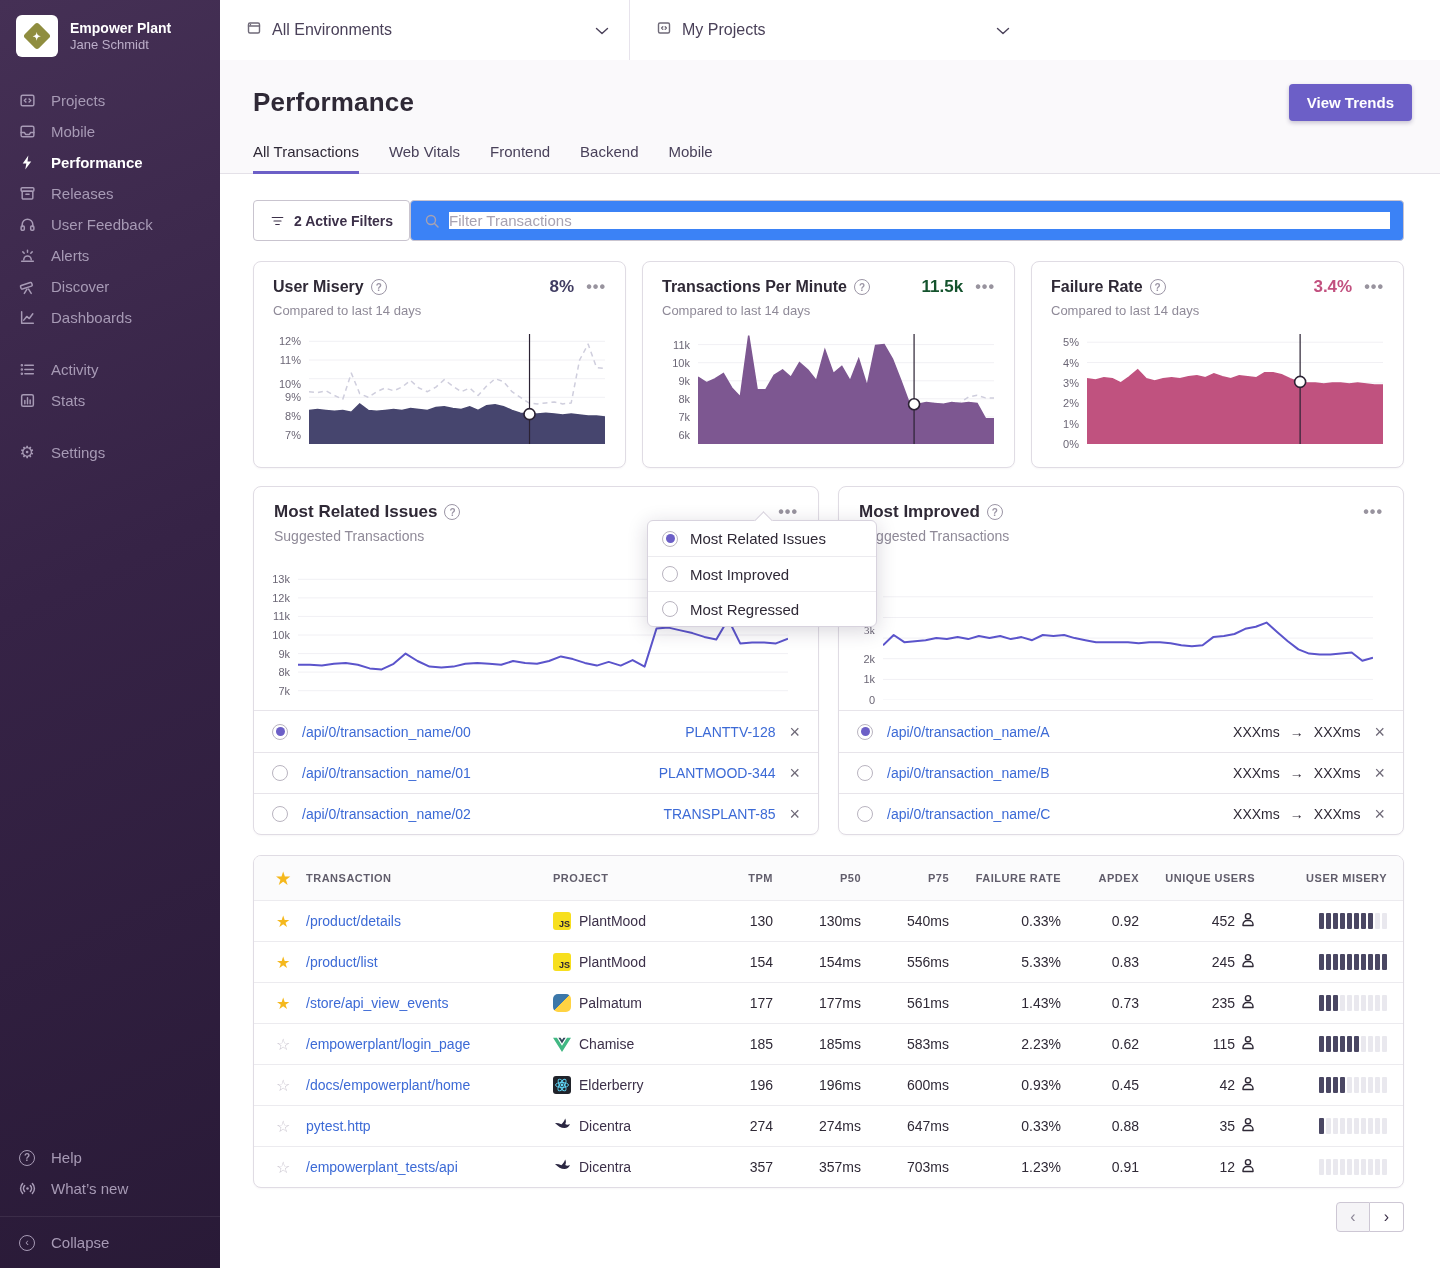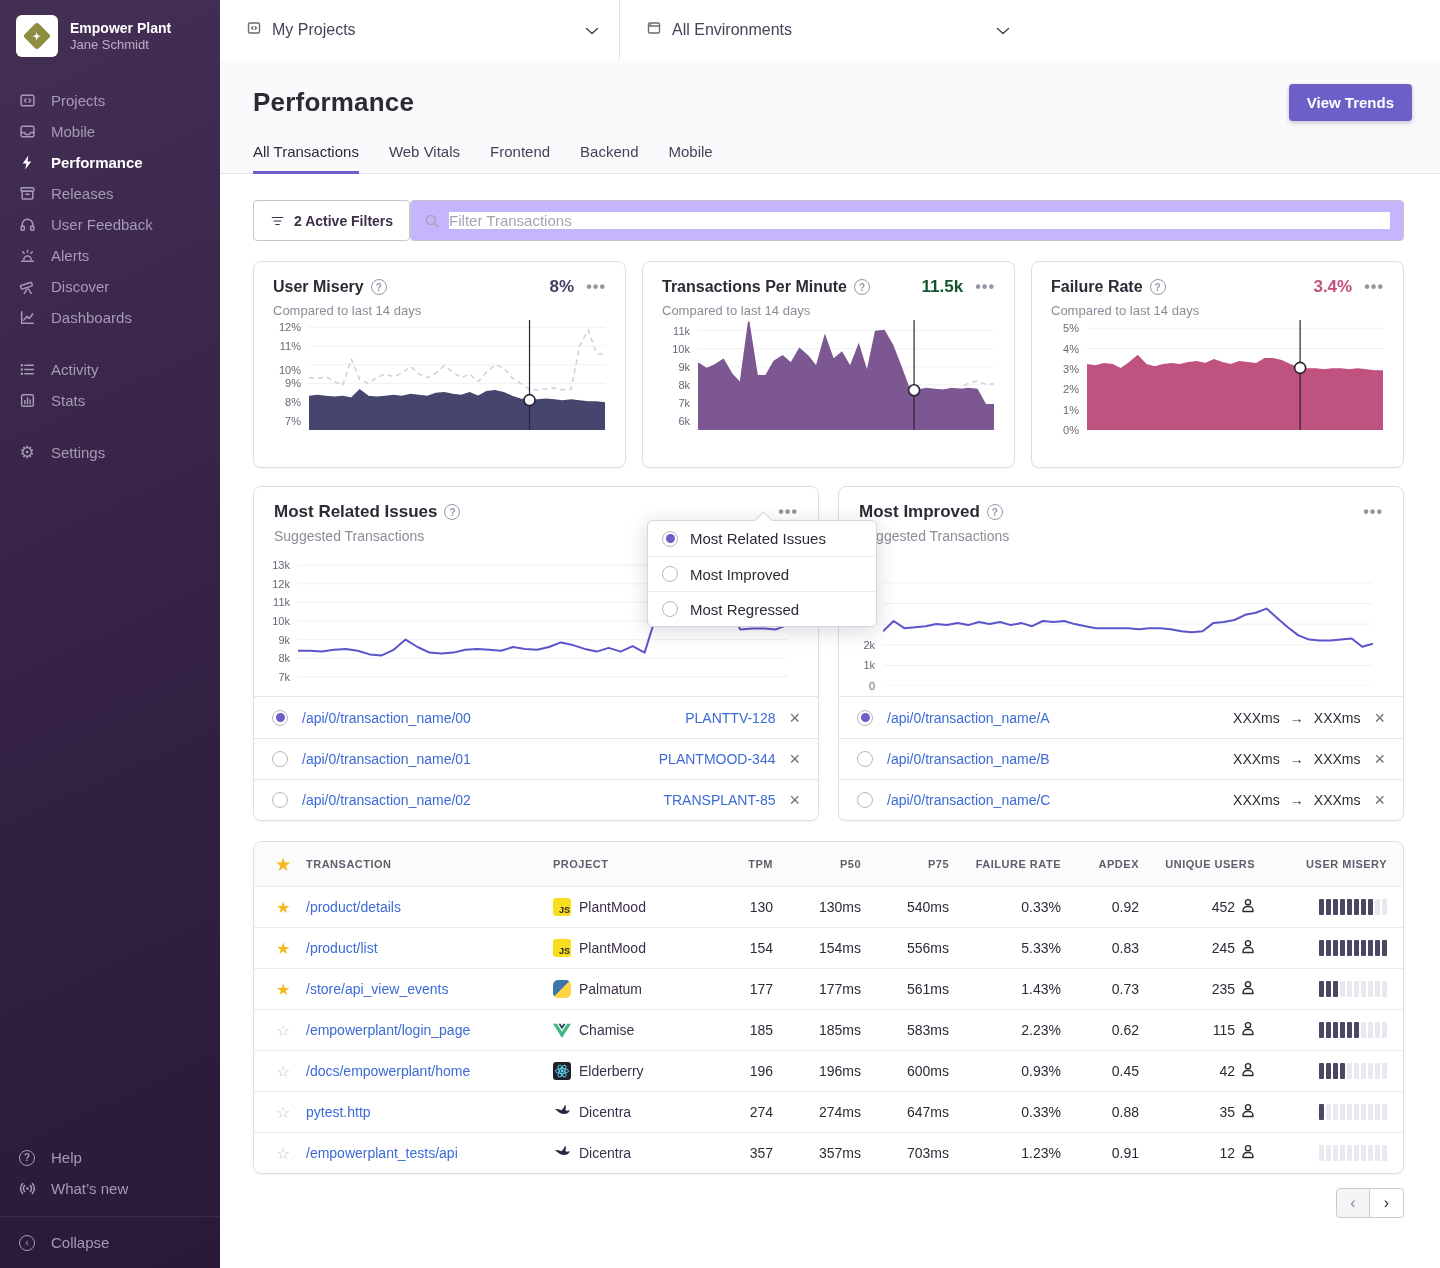--- a/index.html
+++ b/index.html
@@ -45,37 +45,37 @@
     padding:10px 18px; cursor:pointer; box-shadow:0 2px 4px rgba(44,29,82,.25); font-family:inherit; }
   .tabs { display:flex; gap:30px; margin-top:22px; }
   .tab { font-size:15px; color:#49415a; padding-bottom:11px; cursor:pointer; border-bottom:3px solid transparent; margin-bottom:-1px; }
   .tab.active { color:#2f2936; border-bottom-color:#6c5fc7; }
 
   .content { flex:1; overflow:hidden; padding:26px 36px 0 33px; position:relative; background:#fff; }
 
   .filter-row { display:flex; }
   .btn-filters { display:flex; align-items:center; gap:9px; background:#fff; border:1px solid #c9c4cf; border-radius:4px;
     padding:0 16px; height:41px; font-size:14px; font-weight:bold; color:#3c3049; cursor:pointer; font-family:inherit; }
-  .search-box { flex:1; display:flex; align-items:center; gap:9px; border:1px solid #c9c4cf; border-radius:4px; height:41px; padding:0 13px; background:#c4b5fd; }
+  .search-box { flex:1; display:flex; align-items:center; gap:9px; border:1px solid #c9c4cf; border-radius:4px; height:41px; padding:0 13px; background:#3b82f6; }
   .search-box input { border:none; outline:none; flex:1; font-size:15px; font-family:inherit; color:#2f2936; }
   .search-box input::placeholder { color:#a8a2b1; }
 
   
   .metric-grid { display:grid; grid-template-columns:repeat(3,1fr); gap:16px; margin-top:20px; }
   .card { border:1px solid #e0dce4; border-radius:8px; background:#fff; box-shadow:0 1px 2px rgba(40,30,60,.04); }
   .metric-card { padding:15px 19px 14px 19px; height:207px; }
   .mc-head { display:flex; align-items:center; }
   .mc-title { font-size:16px; font-weight:bold; color:#2f2936; }
   .q-icon { width:16px; height:16px; border:1px solid #9b95a5; border-radius:50%; color:#9b95a5; font-size:10px; font-weight:bold;
     display:inline-flex; align-items:center; justify-content:center; margin-left:7px; }
   .mc-value { margin-left:auto; font-size:17px; font-weight:bold; }
   .ellipsis { color:#98939e; font-size:16px; letter-spacing:1px; margin-left:12px; cursor:pointer; font-weight:bold; }
   .mc-sub { font-size:13px; color:#8f8a98; margin-top:6px; }
 
-  .chart-block { display:flex; position:relative; }
+  .chart-block { display:flex; margin-top:14px; position:relative; }
   .yticks { position:relative; width:36px; flex:0 0 36px; font-size:11px; color:#6b6675; }
   .yticks span { position:absolute; right:8px; transform:translateY(-50%); white-space:nowrap; }
 
   
   .panel-grid { display:grid; grid-template-columns:1fr 1fr; gap:19px; margin-top:18px; }
   .panel { overflow:hidden; }
   .panel-head { padding:15px 20px 0 20px; }
   .panel-title-row { display:flex; align-items:center; }
   .panel-title { font-size:17px; font-weight:bold; color:#2f2936; }
   .panel-sub { font-size:14px; color:#8f8a98; margin-top:6px; }
@@ -276,36 +276,36 @@
             <span style="width:16px;height:16px;border:1.3px solid currentColor;border-radius:50%;display:inline-flex;align-items:center;justify-content:center;font-size:11px">‹</span>
           </span>
           <span>Collapse</span>
         </div>
       </div>
     </div>
 </aside>
 
 <div class="main">
   <div class="topbar" id="topbar">
+      <div class="topbar-sec ts-2">
+        <span><svg class="icon" width="16" height="16" viewBox="0 0 16 16" style="color:#6f6a78">
+            <rect x="2.5" y="3" width="11" height="10" rx="1.5"></rect>
+            <path d="M2.5 6h11M4.5 4.5h.01"></path>
+          </svg></span>
+        <span class="lbl">All Environments</span>
+        <span class="chev"><svg class="icon" width="14" height="8" viewBox="0 0 14 8">
+            <path d="M1.5 1.5L7 6.5l5.5-5"></path>
+          </svg></span>
+      </div>
       <div class="topbar-sec ts-1">
         <span><svg class="icon" width="16" height="16" viewBox="0 0 16 16" style="color:#6f6a78">
             <rect x="2.5" y="3" width="11" height="10" rx="1.5"></rect>
             <path d="M6.8 6.8L5.6 8l1.2 1.2M9.2 6.8L10.4 8 9.2 9.2"></path>
           </svg></span>
         <span class="lbl">My Projects</span>
-        <span class="chev"><svg class="icon" width="14" height="8" viewBox="0 0 14 8">
-            <path d="M1.5 1.5L7 6.5l5.5-5"></path>
-          </svg></span>
-      </div>
-      <div class="topbar-sec ts-2">
-        <span><svg class="icon" width="16" height="16" viewBox="0 0 16 16" style="color:#6f6a78">
-            <rect x="2.5" y="3" width="11" height="10" rx="1.5"></rect>
-            <path d="M2.5 6h11M4.5 4.5h.01"></path>
-          </svg></span>
-        <span class="lbl">All Environments</span>
         <span class="chev"><svg class="icon" width="14" height="8" viewBox="0 0 14 8">
             <path d="M1.5 1.5L7 6.5l5.5-5"></path>
           </svg></span>
       </div>
     </div>
 
   <div class="header-strip">
     <div class="title-row">
       <div class="page-title">Performance</div>
       <button class="btn-primary">View Trends</button>

